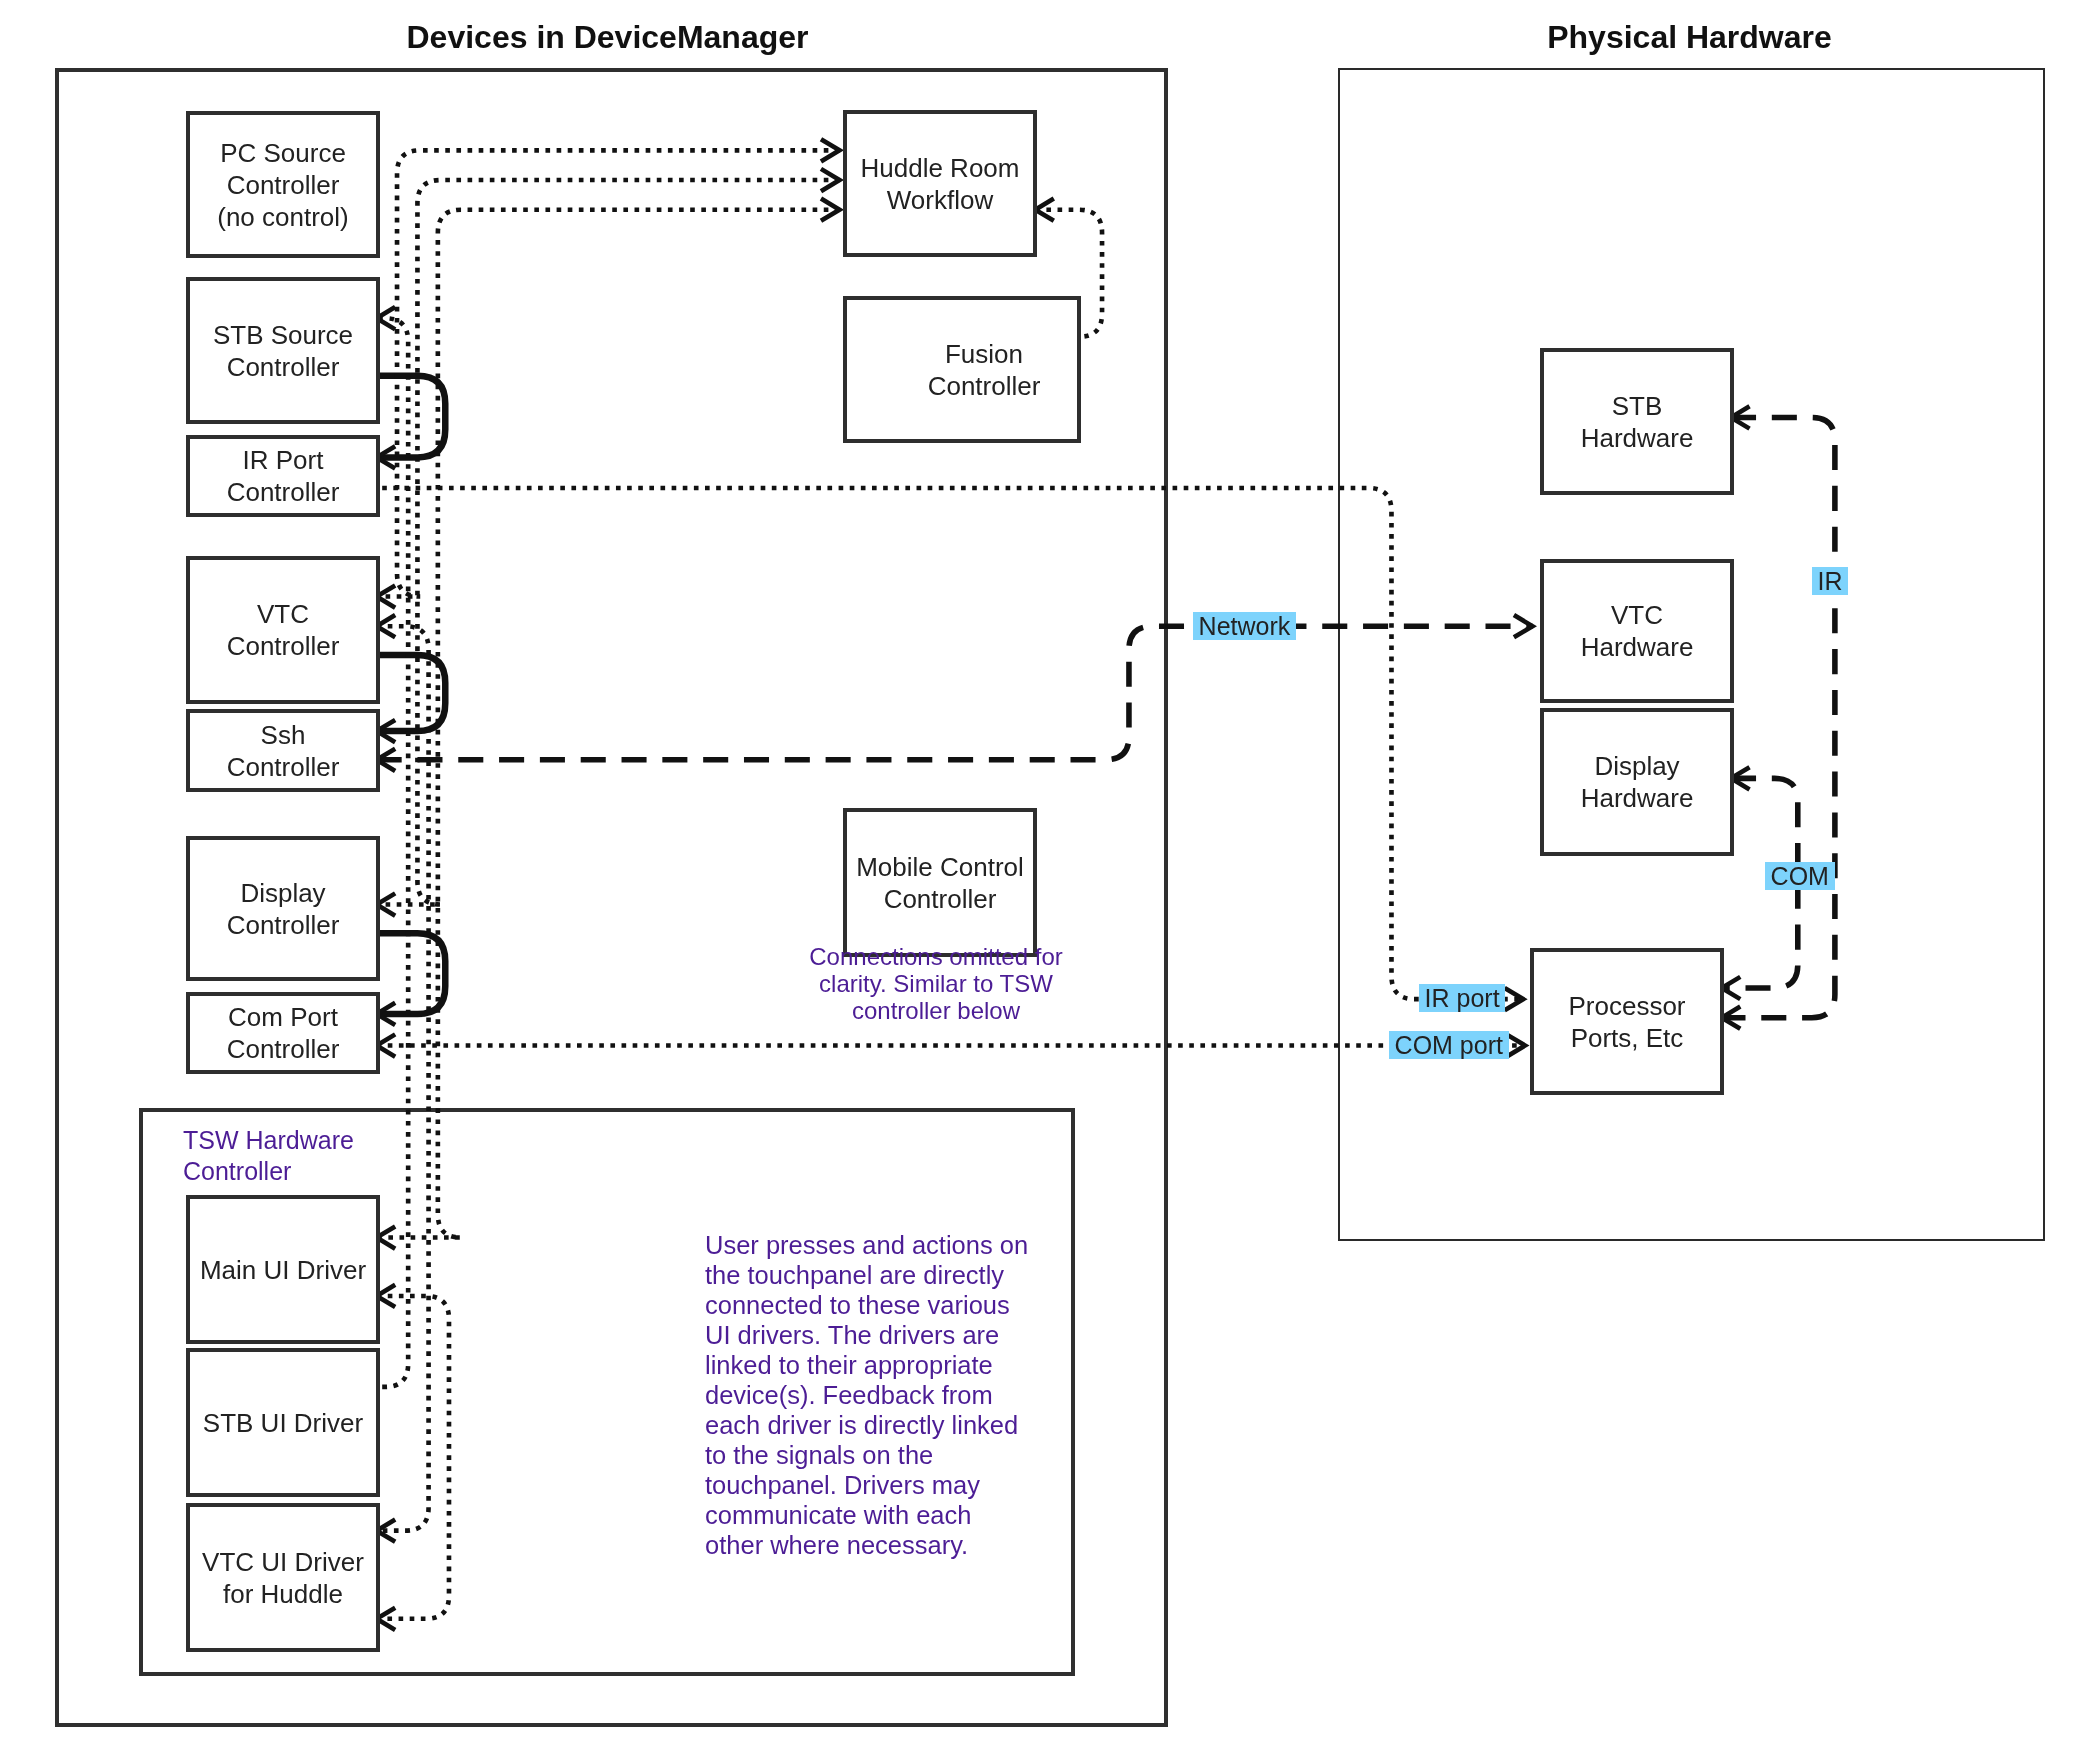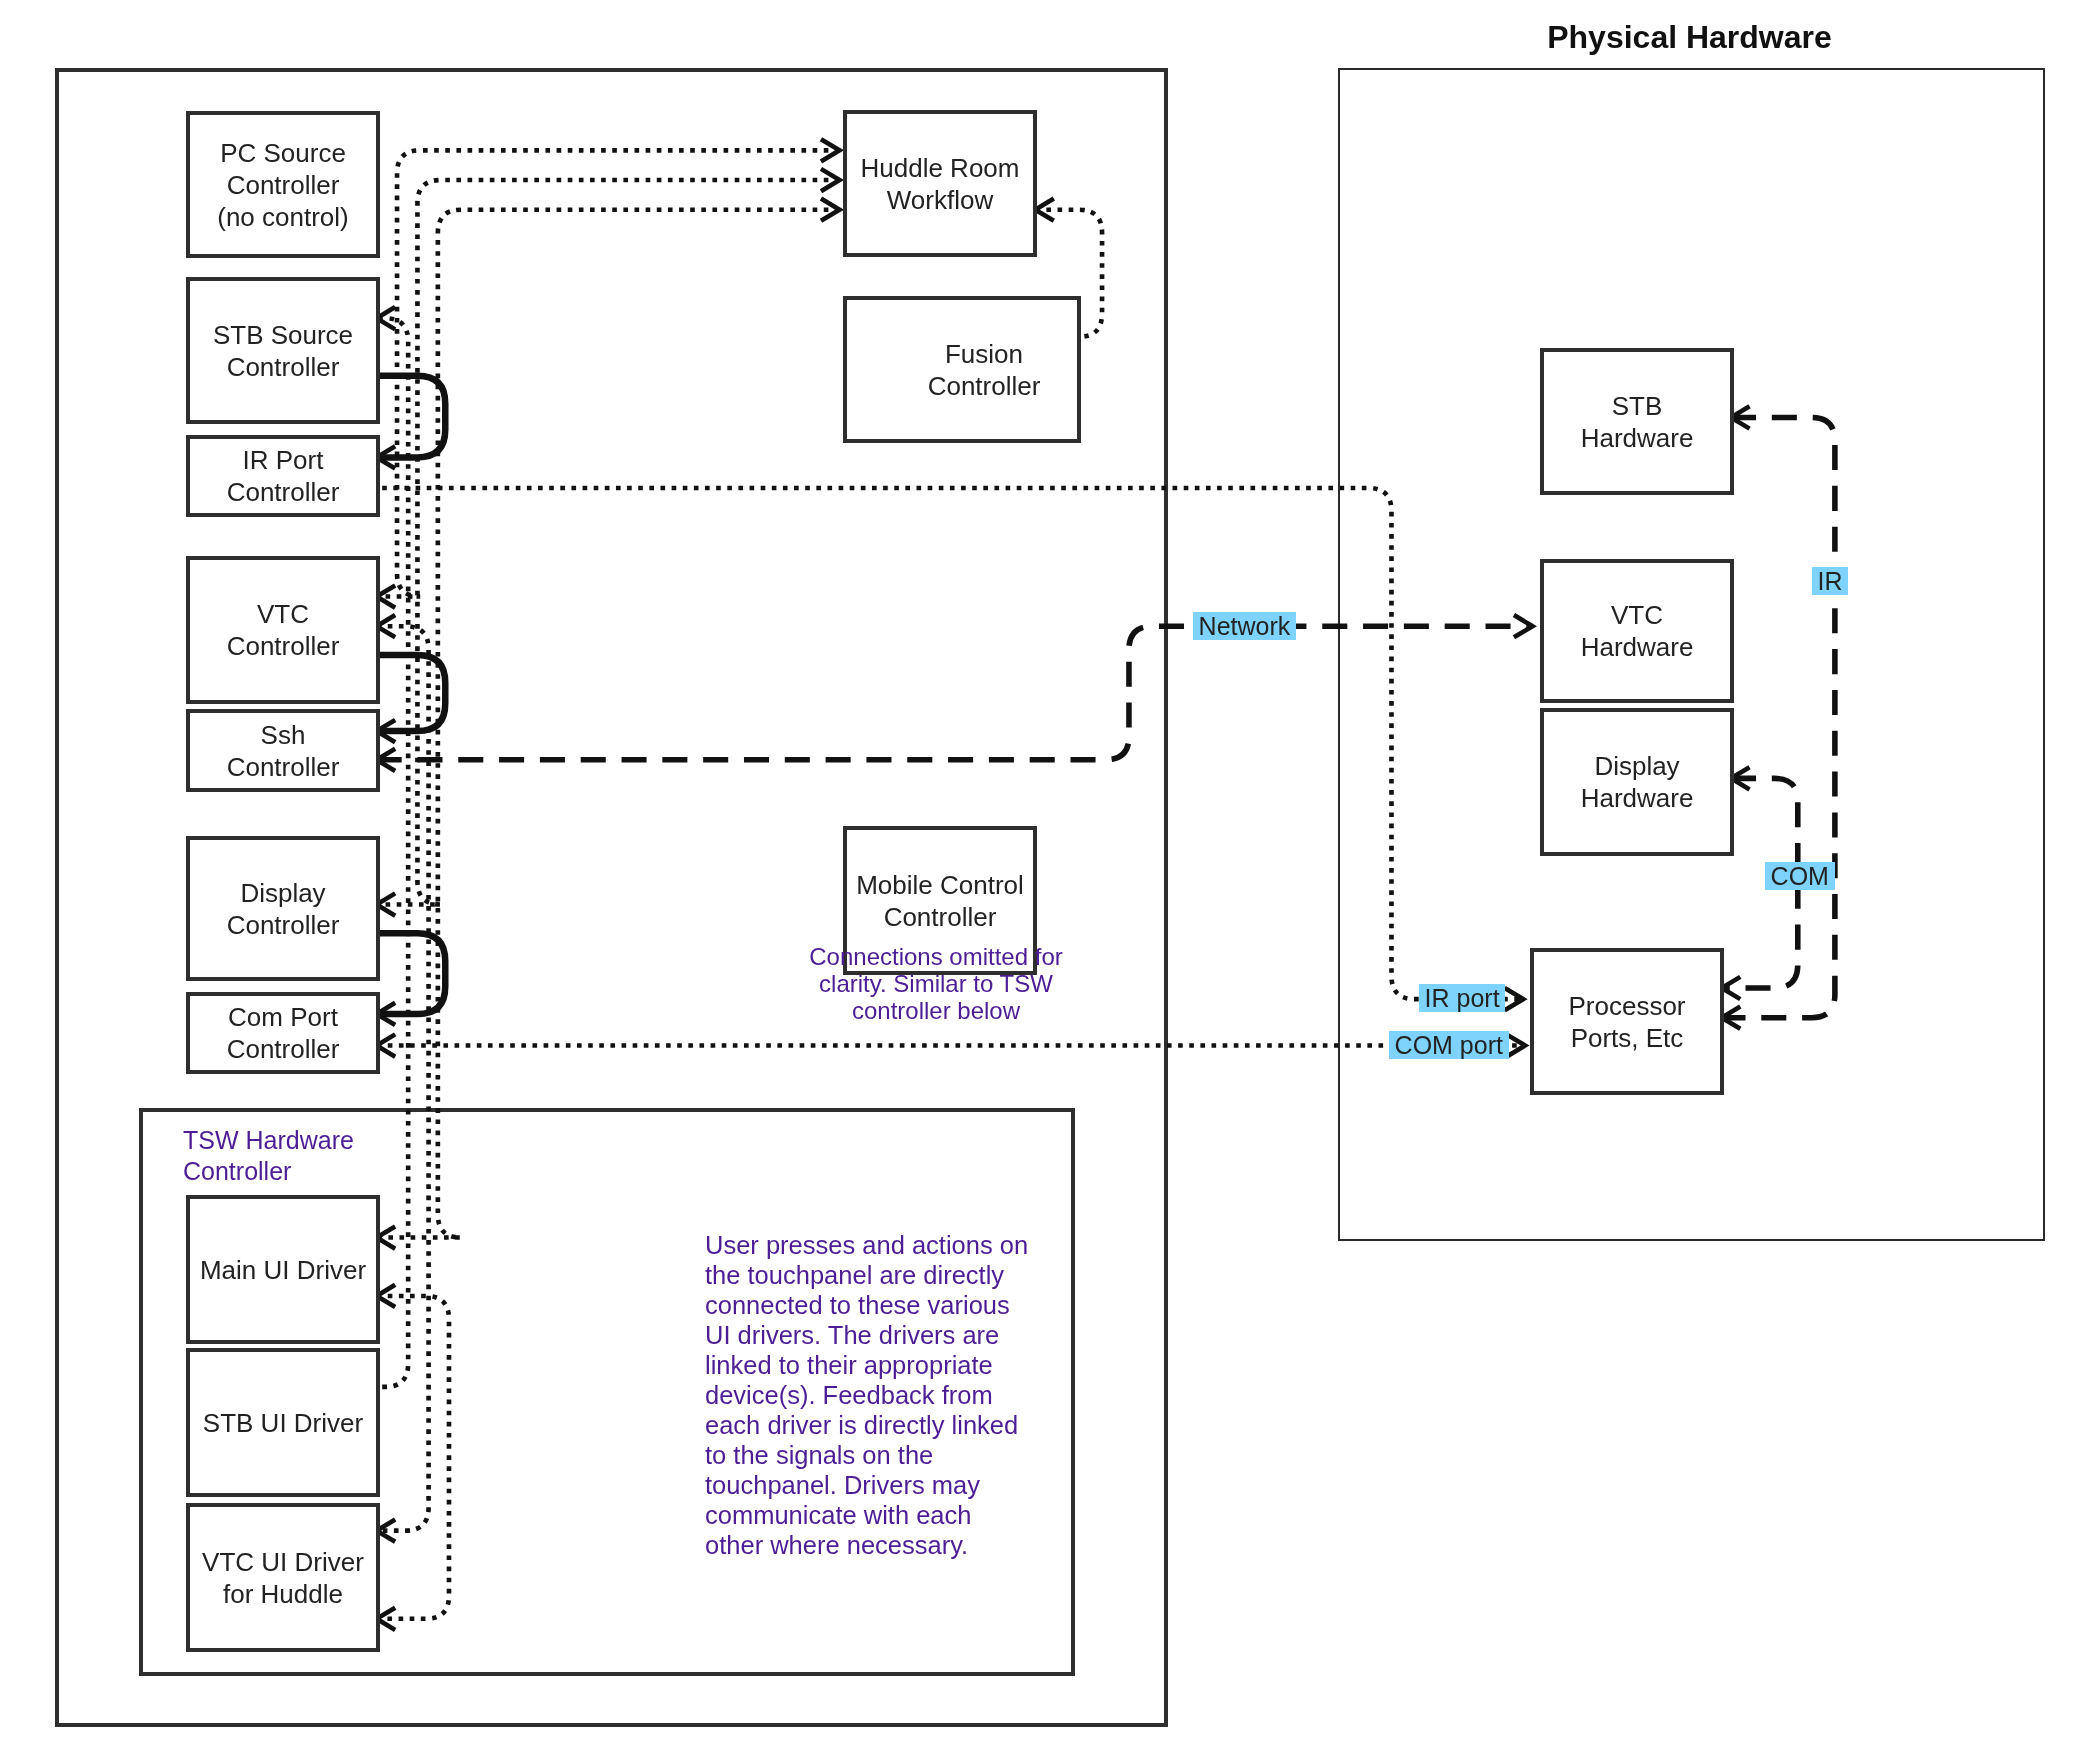--- a/index.html
+++ b/index.html
@@ -71,20 +71,23 @@
       <path d="M406,1127 L1644,1127" marker-start="url(#ah)" marker-end="url(#ah)"></path>
     </g>
 
     <g fill="none" stroke="#111111" stroke-width="6" stroke-dasharray="27 17">
       <path d="M406,819 L1192,819 Q1217,819 1217,794 L1217,700 Q1217,675 1242,675 L1652,675" marker-start="url(#ah)" marker-end="url(#ah)"></path>
       <path d="M1866,450 L1953,450 Q1978,450 1978,475 L1978,1072 Q1978,1097 1953,1097 L1856,1097" marker-start="url(#ah)" marker-end="url(#ah)"></path>
       <path d="M1866,839 L1913,839 Q1938,839 1938,864 L1938,1040 Q1938,1065 1913,1065 L1856,1065" marker-start="url(#ah)" marker-end="url(#ah)"></path>
     </g>
   </svg>
 
+  <div class="panel-title" style="left:55px;top:18.6px;width:1105px;">
+    <span>Devices in DeviceManager</span>
+  </div>
   <div class="panel-title" style="left:1338px;top:18.6px;width:703px;">
     <span>Physical Hardware</span>
   </div>
 
   <div class="node" style="left:186px;top:111px;width:186px;height:139px;">
     <span>PC Source
 Controller
 (no control)</span>
   </div>
   <div class="node" style="left:186px;top:277px;width:186px;height:139px;">
@@ -113,21 +116,21 @@
   </div>
 
   <div class="node" style="left:843px;top:110px;width:186px;height:139px;">
     <span>Huddle Room
 Workflow</span>
   </div>
   <div class="node" style="left:843px;top:296px;width:186px;height:139px;padding-left:44px;">
     <span>Fusion
 Controller</span>
   </div>
-  <div class="node" style="left:843px;top:826px;width:186px;height:141px;justify-content:center;">
+  <div class="node" style="left:843px;top:808px;width:186px;height:141px;justify-content:center;">
     <span>Mobile Control
 Controller</span>
   </div>
   <div class="block-text caption" style="left:806px;top:937px;">Connections omitted for
 clarity. Similar to TSW
 controller below</div>
 
   <div class="block-text tsw-title" style="left:183px;top:1119px;">TSW Hardware
 Controller</div>
   <div class="node" style="left:186px;top:1195px;width:186px;height:141px;">

